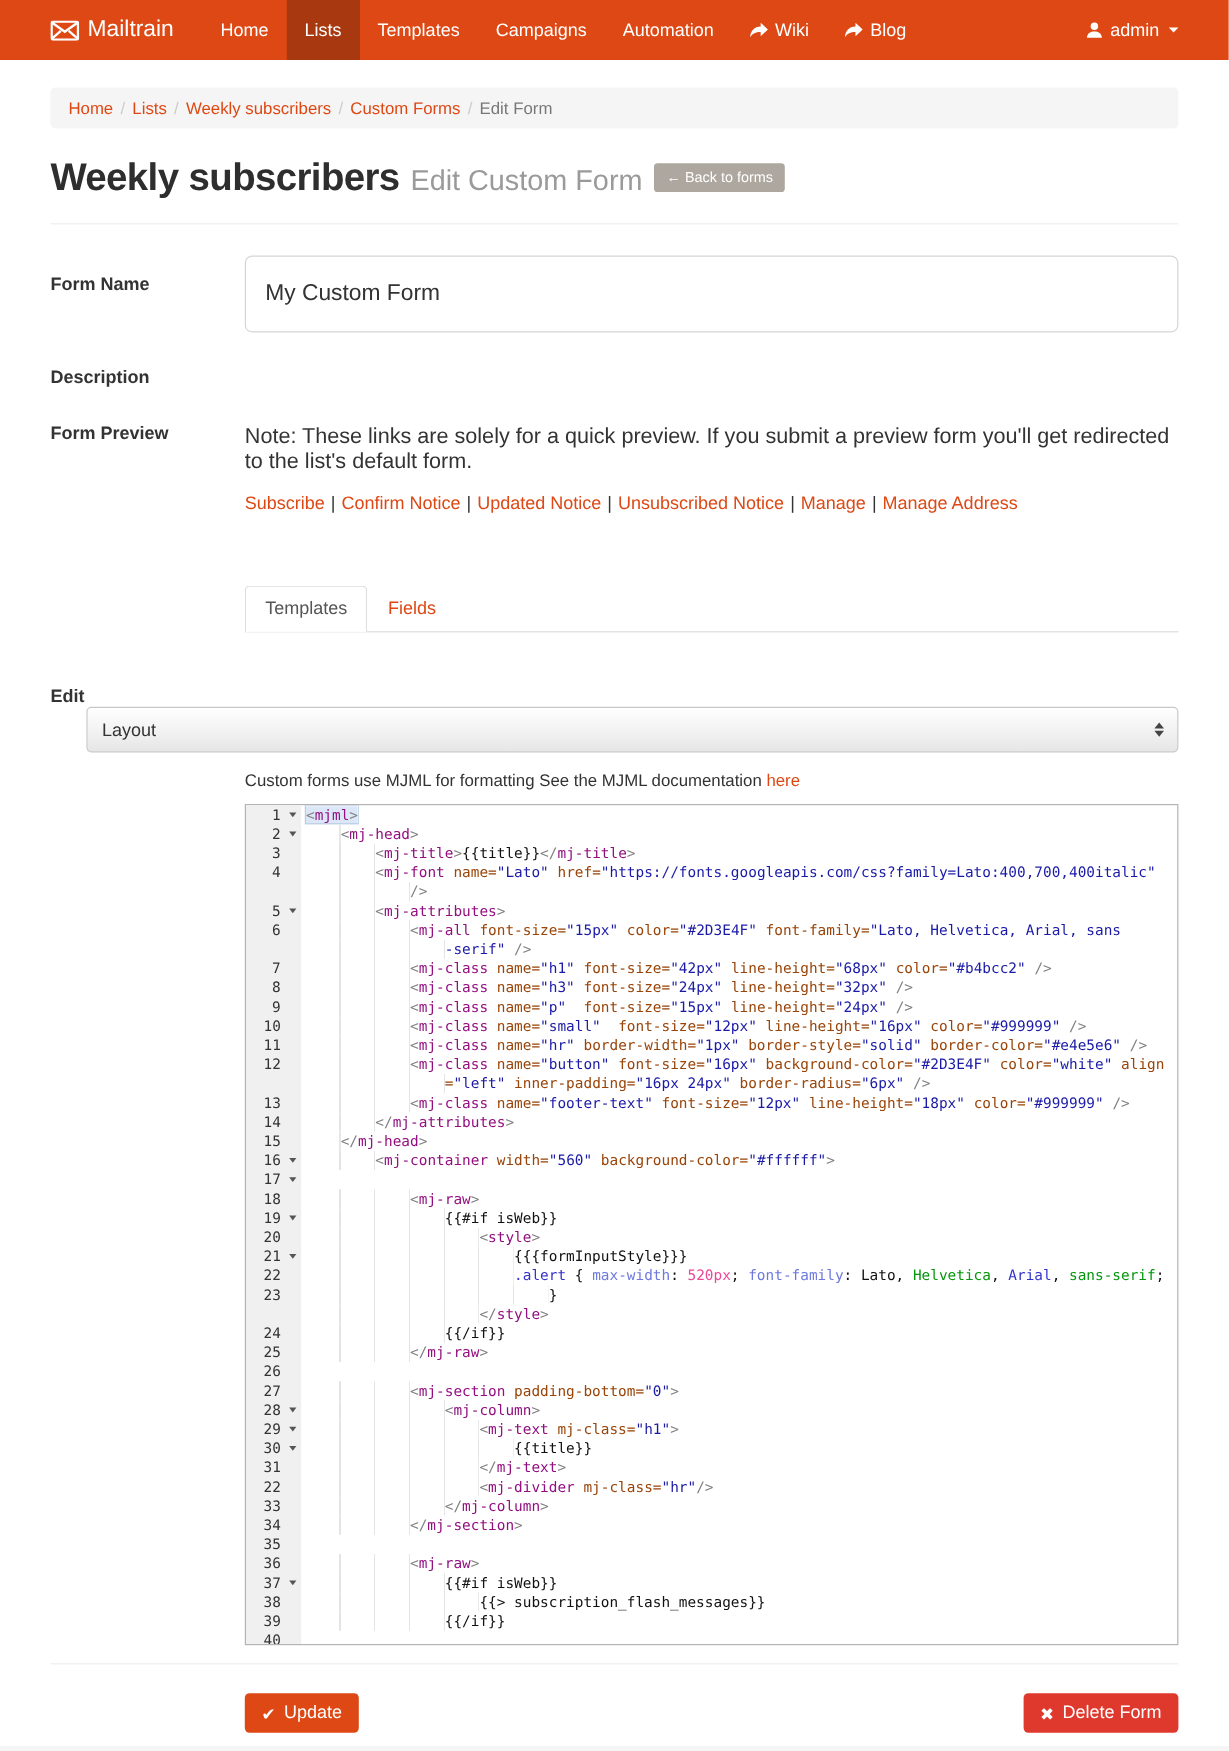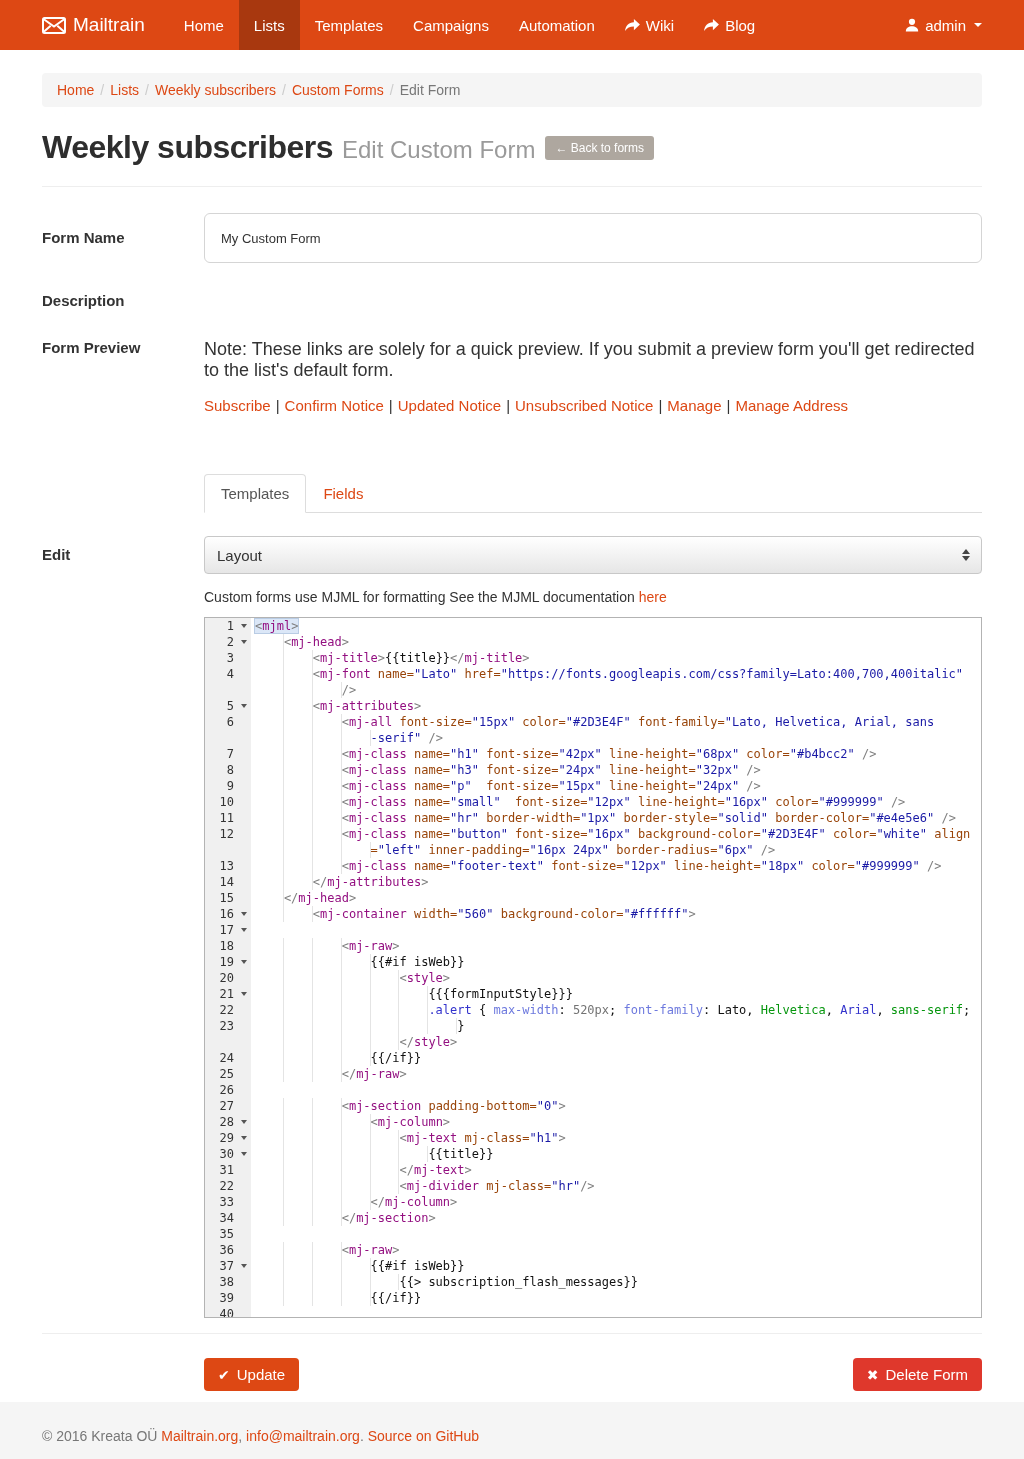--- a/index.html
+++ b/index.html
@@ -34,35 +34,35 @@
   .btn-back{display:inline-block;vertical-align:6px;margin-left:10px;background:var(--back-btn);color:#fff;font-size:12px;padding:5px 10px;border-radius:3px;border:none;cursor:pointer;font-family:inherit;}
   hr.rule{border:none;border-top:1px solid #eee;margin:20px 0 26px;}
 
   
   .form-row{display:flex;margin-bottom:17px;}
   .form-label{width:132px;min-width:132px;font-weight:700;font-size:15px;color:#333;}
   .form-ctrl{margin-left:30px;flex:1;}
   .lbl-pad-lg{padding-top:16px;}
   .lbl-pad-md{padding-top:12px;}
   .lbl-pad-sm{padding-top:2px;}
-  input.text-input{width:100%;height:50px;padding:0 16px;font-size:13px;color:#333;border:1px solid #d5d5d5;border-radius:6px;font-family:inherit;outline:none;}
+  input.text-input{width:100%;height:64px;padding:0 16px;font-size:19px;color:#333;border:1px solid #d5d5d5;border-radius:6px;font-family:inherit;outline:none;}
   textarea.area-input{width:100%;height:78px;padding:12px 16px;font-size:15px;color:#333;border:1px solid #d5d5d5;border-radius:6px;font-family:inherit;resize:vertical;outline:none;}
   textarea.area-input::placeholder,input.text-input::placeholder{color:#a9a9a9;}
   .preview-note{font-size:18px;color:#333;margin:2px 0 16px;}
   .preview-links{font-size:15px;}
   .preview-links a{color:var(--primary);text-decoration:none;cursor:pointer;}
   .preview-links .pipe{color:#333;padding:0 5px;}
 
   
   .offset-col{margin-left:162px;margin-top:60px;}
   .tabs{display:flex;list-style:none;margin:0;padding:0;border-bottom:1px solid #ddd;}
   .tab{padding:10px 16px;font-size:15px;margin-bottom:-1px;cursor:pointer;border:1px solid transparent;border-radius:4px 4px 0 0;}
   .tab.active{background:#fff;color:#555;border-color:#ddd #ddd #fff;}
   .tab.inactive{color:var(--primary);}
-  .edit-row{display:flex;margin-top:23px;}
+  .edit-row{display:flex;margin-top:35px;flex-direction:column;}
   .edit-row .form-label{padding-top:10px;}
   .select-wrap{position:relative;margin-left:30px;flex:1;}
   select.layout-select{width:100%;height:38px;font-size:15px;color:#333;padding:0 12px;border:1px solid #c8c8c8;border-radius:4px;appearance:none;-webkit-appearance:none;background:linear-gradient(180deg,#ffffff 0%,#e6e6e6 100%);font-family:inherit;outline:none;cursor:pointer;}
   .select-arrows{position:absolute;right:12px;top:50%;transform:translateY(-50%);pointer-events:none;display:flex;flex-direction:column;gap:2px;}
   .select-arrows .up{width:0;height:0;border-left:4px solid transparent;border-right:4px solid transparent;border-bottom:5px solid #444;}
   .select-arrows .down{width:0;height:0;border-left:4px solid transparent;border-right:4px solid transparent;border-top:5px solid #444;}
   .help-line{font-size:14px;color:#333;margin:15px 0 12px;}
   .help-line a{color:var(--primary);text-decoration:none;cursor:pointer;}
 
   
@@ -73,21 +73,21 @@
   .code{margin-left:46px;padding-left:4px;}
   .cl{height:16px;line-height:16px;white-space:pre;}
   .ind{display:inline-block;height:16px;vertical-align:top;background-image:repeating-linear-gradient(to right,transparent 0,transparent calc(4ch - 1px),#e4e4e4 calc(4ch - 1px),#e4e4e4 4ch);}
   .hl{background:#dbe7f7;box-shadow:0 0 0 1px #b9cce4;}
   .tk.b{color:#7f7f7f;}
   .tk.tag{color:#930F80;}
   .tk.attr{color:#994409;}
   .tk.str{color:#1A1AA6;}
   .tk.txt{color:#111;}
   .tk.prop{color:#6D79DE;}
-  .tk.num{color:#737373;}
+  .tk.num{color:#ec4899;}
   .tk.fc{color:#06960E;}
   .tk.var{color:#3333CC;}
 
   
   hr.rule2{border:none;border-top:1px solid #eee;margin:15px 0 24px;}
   .actions{margin-left:162px;display:flex;justify-content:space-between;}
   .btn{border:none;border-radius:4px;color:#fff;font-size:15px;padding:8px 14px;cursor:pointer;font-family:inherit;display:inline-flex;align-items:center;gap:7px;}
   .btn-primary{background:var(--primary);}
   .btn-danger{background:var(--danger);}
   .btn .ico{font-size:14px;}

